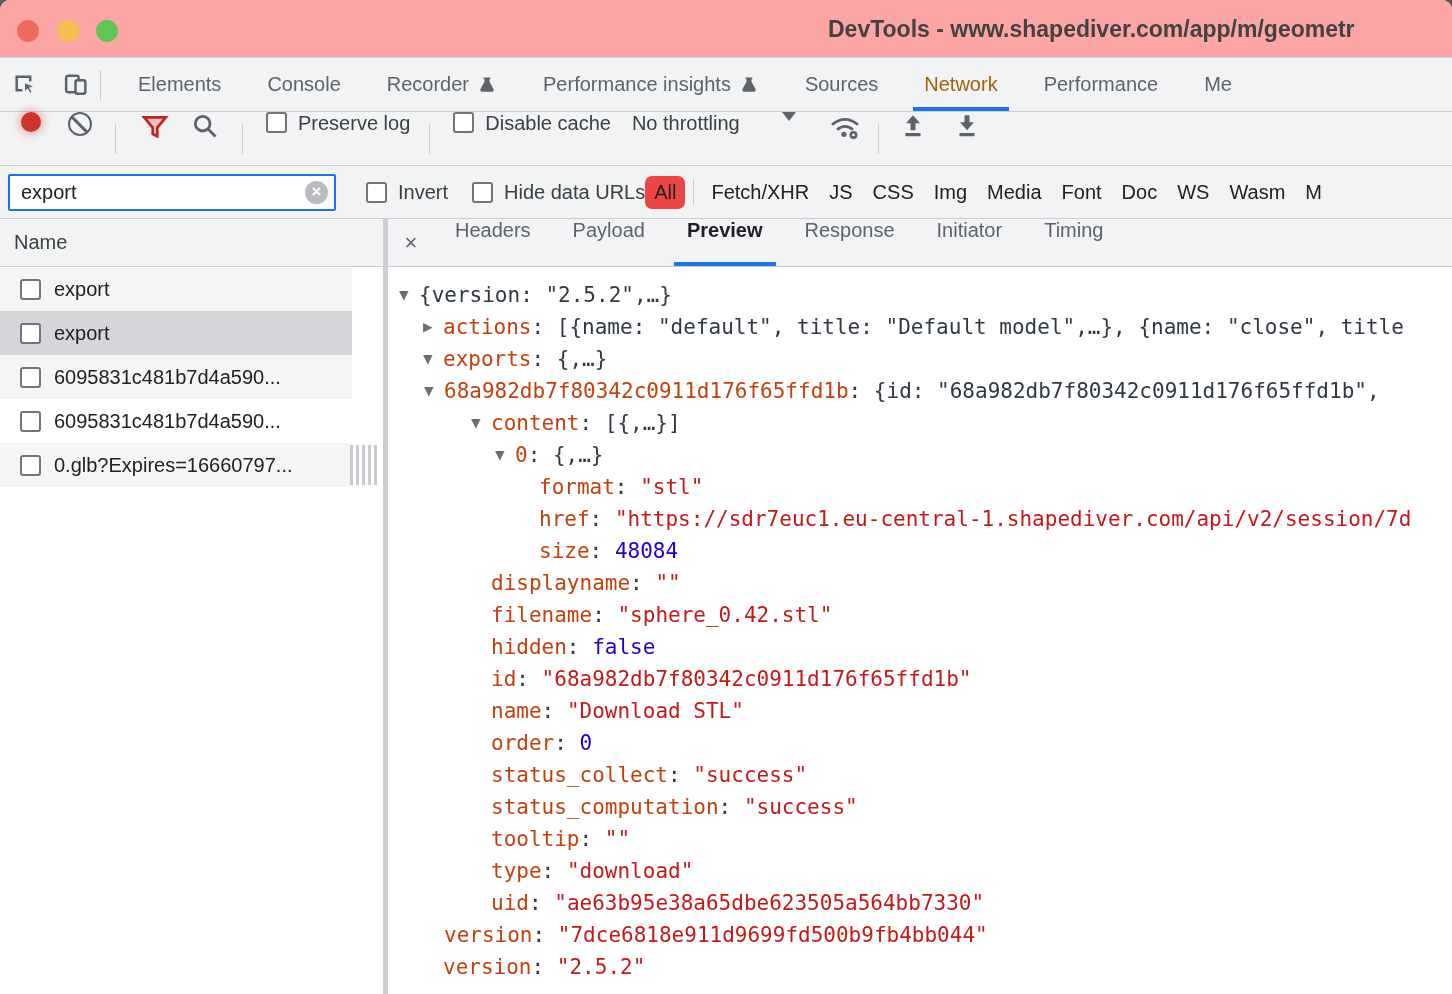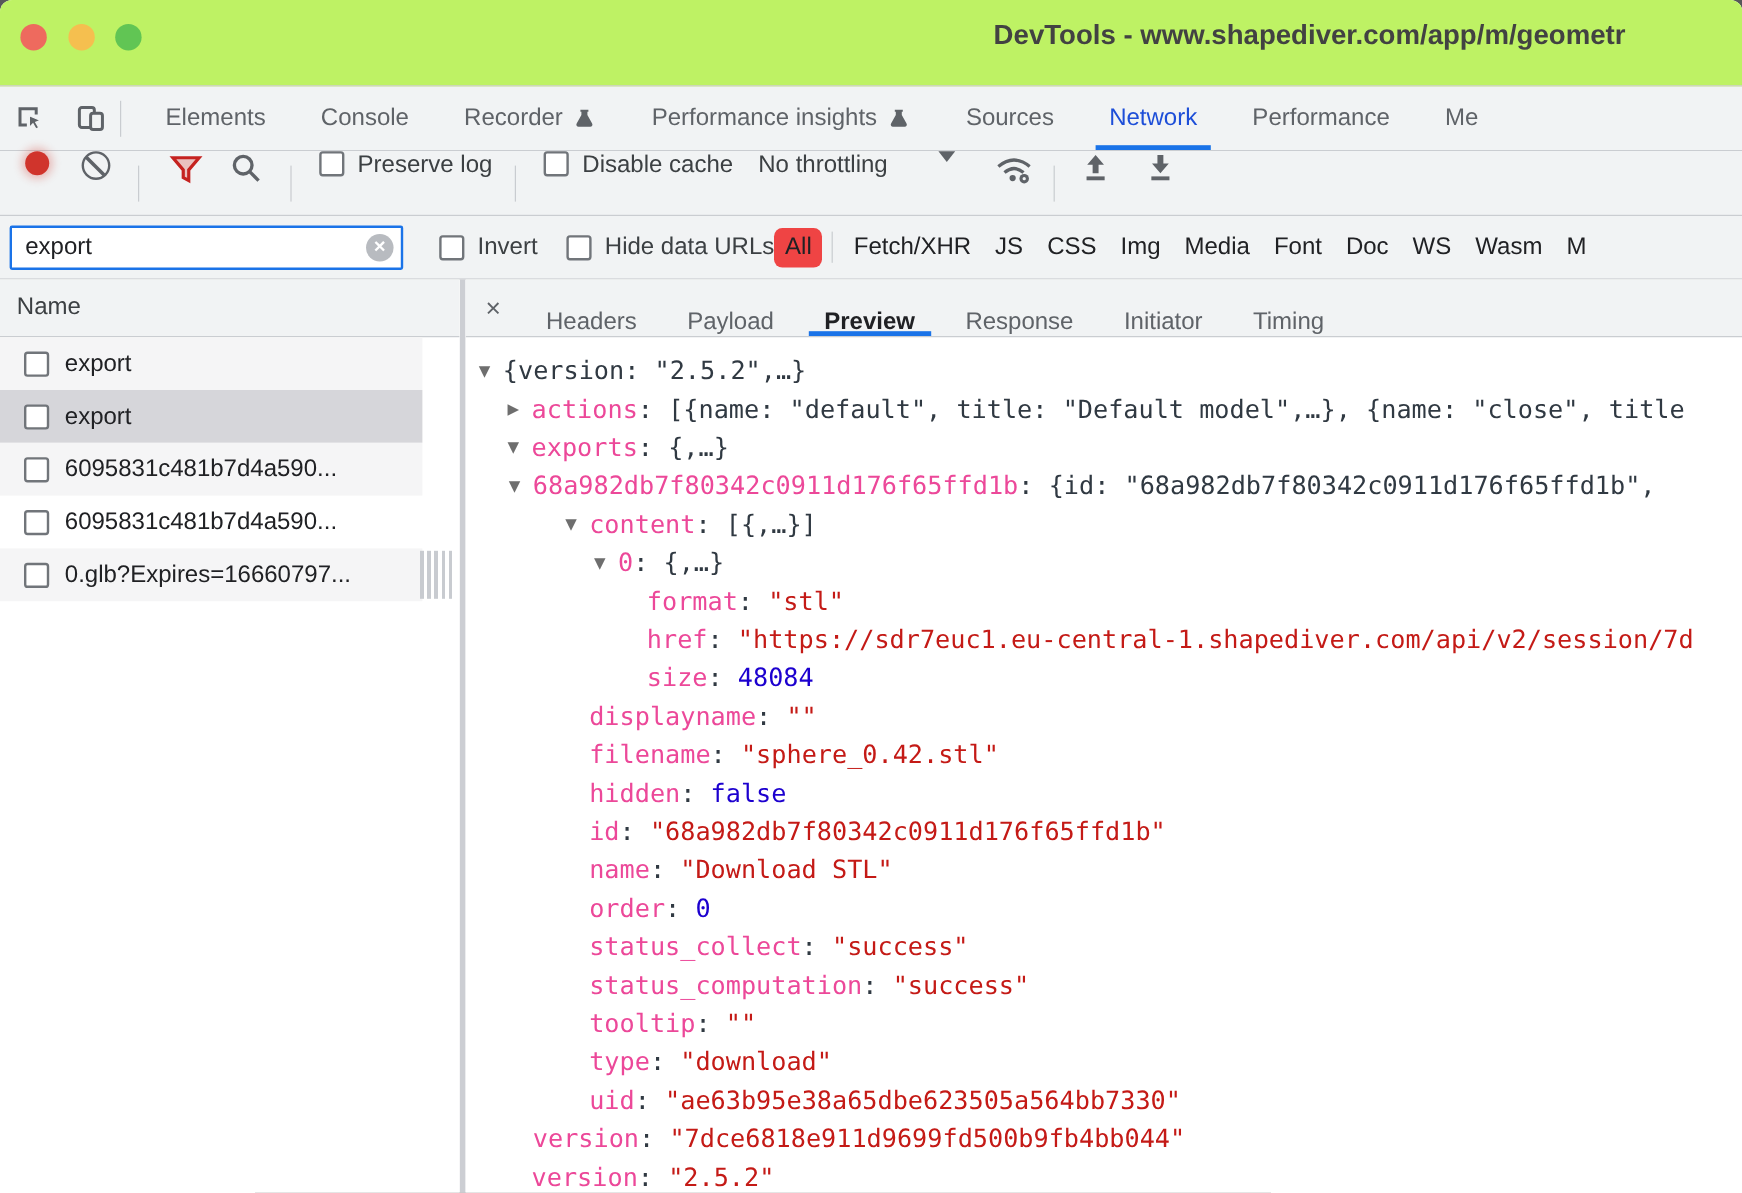--- a/index.html
+++ b/index.html
@@ -2,36 +2,36 @@
 <html><head>
 <meta charset="utf-8">
 <style>
   * { margin:0; padding:0; box-sizing:border-box; }
   html,body { width:100%; height:100%; }
   body { background:#57575a; font-family:"Liberation Sans", sans-serif; }
   .window { position:relative; width:1452px; height:994px; background:#fff;
             border-radius:10px 10px 0 0; overflow:hidden; }
 
   
-  .titlebar { position:relative; height:72px; background:#bef264; border-bottom:1px solid #d2d0ce; }
+  .titlebar { position:relative; height:58px; background:#fca5a5; border-bottom:1px solid #d2d0ce; }
   .tl { position:absolute; top:20px; width:22px; height:22px; border-radius:50%; }
   .tl.red    { left:17px; background:#ee6a5e; }
   .tl.yellow { left:57px; background:#f5bf4f; }
   .tl.green  { left:96px; background:#61c554; }
   .title { position:absolute; left:828px; top:0; line-height:58px; font-size:23px;
            font-weight:bold; color:#424242; white-space:nowrap; }
 
   
   .tabbar { display:flex; align-items:stretch; height:54px; background:#f1f3f4;
             border-bottom:1px solid #cacdd1; }
   .iconbtn { display:flex; align-items:center; justify-content:center; width:50px; height:100%; cursor:pointer; }
   .vsep { width:1px; height:30px; background:#c9ccd0; align-self:center; }
   .tab { position:relative; display:flex; align-items:center; gap:8px; padding:0 23px;
          font-size:20px; color:#5f6368; white-space:nowrap; cursor:pointer; }
-  .tab.active { color:#1d4ed8; }
+  .tab.active { color:#a16207; }
   .tab.active::after { content:""; position:absolute; left:12px; right:12px; bottom:0;
                        height:4px; background:#1a73e8; }
   .tabbar .pad { width:14px; }
 
   
   .toolbar { display:flex; height:54px; background:#f1f3f4;
              border-bottom:1px solid #cacdd1; padding-left:21px; }
   .rec { width:20px; height:20px; border-radius:50%; background:#d0342c;
          box-shadow:0 0 7px 3px rgba(208,52,44,.30); margin-right:27px; cursor:pointer; }
   .block-icon { position:relative; width:24px; height:24px; border:2.5px solid #5f6368;
@@ -74,33 +74,33 @@
   .req-row.selected { background:#d6d6da; }
   .req-row .rname { white-space:nowrap; overflow:hidden; }
   .hatch { position:absolute; left:350px; top:226px; width:27px; height:40px;
            background:repeating-linear-gradient(90deg,#c8cbd0 0 3px,transparent 3px 6px); }
 
   
   .detailtabs { display:flex; align-items:stretch; height:48px; background:#f1f3f4;
                 border-bottom:1px solid #cacdd1; }
   .closex { display:flex; align-items:center; justify-content:center; width:46px;
             font-size:22px; color:#5f6368; cursor:pointer; }
-  .dtab { position:relative; display:flex; align-items:flex-end; padding:0 21px;
+  .dtab { position:relative; display:flex; align-items:flex-start; padding:0 21px;
           font-size:20px; color:#5f6368; cursor:pointer; }
   .dtab.active { color:#202124; font-weight:bold; }
   .dtab.active::after { content:""; position:absolute; left:8px; right:8px; bottom:0;
                         height:4px; background:#1a73e8; }
 
   
   .preview { padding-top:12px; font-family:"DejaVu Sans Mono", monospace; font-size:21px;
              overflow:hidden; height:727px; }
   .tline { height:32px; line-height:32px; white-space:pre; color:#303942; }
   .arw { display:inline-block; width:20px; font-size:12.5px; color:#6e6e6e;
          vertical-align:3px; font-family:"DejaVu Sans", sans-serif; cursor:pointer; }
-  .k { color:#ec4899; }
+  .k { color:#c2410c; }
   .v-str { color:#c41a16; }
   .v-num { color:#1c00cf; }
 
   svg .st { stroke:#5f6368; stroke-width:2.4; fill:none; }
   svg .fl { fill:#5f6368; }
 </style>
 </head>
 <body>
 
 <div class="window">

